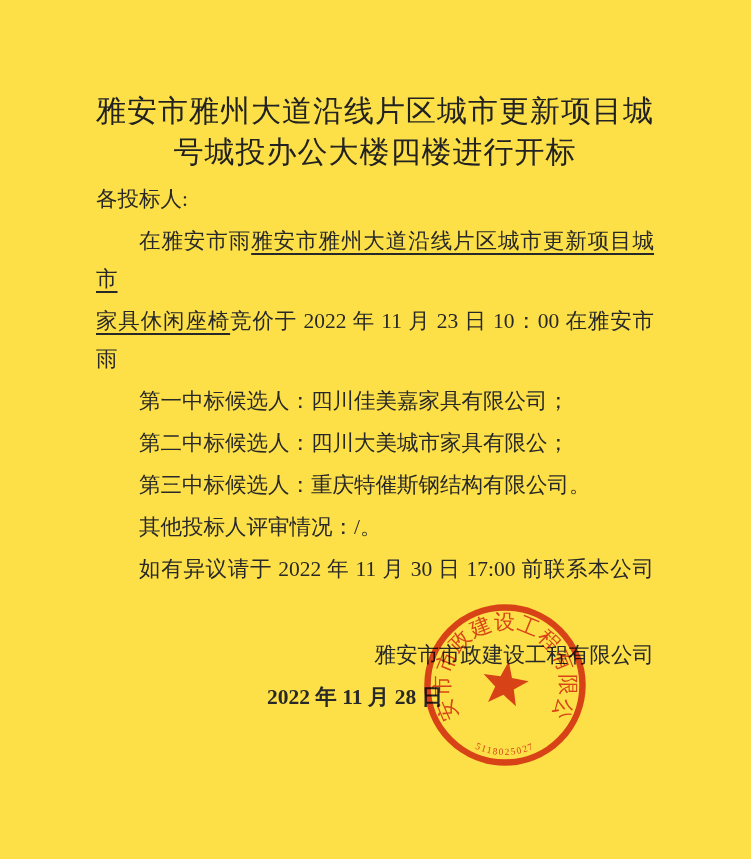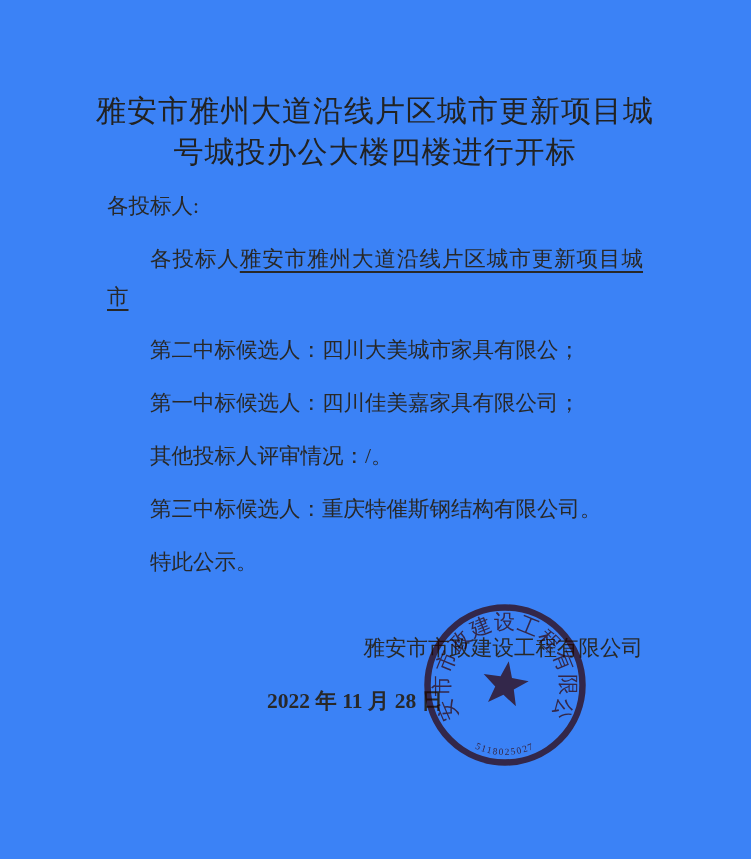--- a/index.html
+++ b/index.html
@@ -1,40 +1,40 @@
 <!DOCTYPE html>
 <html lang="zh"><head>
 <meta charset="utf-8">
 <style>
   html,body{margin:0;padding:0;background:#e9e9e9;}
   .page{
     position:relative;
     width:751px;height:859px;
-    background:#3b82f6;
+    background:#fde047;
     font-family:"Liberation Serif","DejaVu Serif",serif;
     color:#282828;
     overflow:hidden;
     margin:0 auto;
   }
   .content{
     position:absolute;
     left:92px;top:90px;
     width:566px;
   }
   .title{
     margin:0 0 8px 0;
     font-size:30px;
     font-weight:400;
     line-height:41px;
     text-align:center;
     letter-spacing:1px;
     color:#222;
   }
   .line{
-    margin:15px;
+    margin:4px;
     font-size:21.5px;
     line-height:38px;
     white-space:nowrap;
   }
   .j{
     white-space:normal;
     text-align:justify;
     text-align-last:justify;
   }
   .indent{text-indent:2em;}
@@ -67,30 +67,31 @@
 <div class="page">
   <div class="content">
 
     <h1 class="title">
       <div>雅安市雅州大道沿线片区城市更新项目城</div>
       <div>号城投办公大楼四楼进行开标</div>
     </h1>
 
     <p class="line">各投标人:</p>
 
-    <div class="line j indent"><span>各投标人</span><span class="ul">雅安市雅州大道沿线片区城市更新项目城市</span></div>
+    <div class="line j indent"><span>在雅安市雨</span><span class="ul">雅安市雅州大道沿线片区城市更新项目城市</span></div>
+    <div class="line j"><span class="ul">家具休闲座椅</span><span>竞价于 2022 年 11 月 23 日 10：00 在雅安市雨</span></div>
 
+    <p class="line indent">第一中标候选人：四川佳美嘉家具有限公司；</p>
     <p class="line indent">第二中标候选人：四川大美城市家具有限公；</p>
-    <p class="line indent">第一中标候选人：四川佳美嘉家具有限公司；</p>
+    <p class="line indent">第三中标候选人：重庆特催斯钢结构有限公司。</p>
+
     <p class="line indent">其他投标人评审情况：/。</p>
 
-    <p class="line indent">第三中标候选人：重庆特催斯钢结构有限公司。</p>
+    <div class="line j indent">如有异议请于 2022 年 11 月 30 日 17:00 前联系本公司</div>
 
-
-    <p class="line indent">特此公示。</p>
 
     <p class="line sig">雅安市市政建设工程有限公司</p>
     <p class="line date">2022 年 11 月 28 日</p>
   </div>
 
   <svg class="seal" width="170" height="170" viewBox="0 0 170 170">
     <defs>
       <path id="arcTop" d="M 36.5 113 A 56 56 0 1 1 133.5 113" fill="none"></path>
       <path id="arcBottom" d="M 36.4 135.4 A 70 70 0 0 0 133.6 135.4" fill="none"></path>
     </defs>

